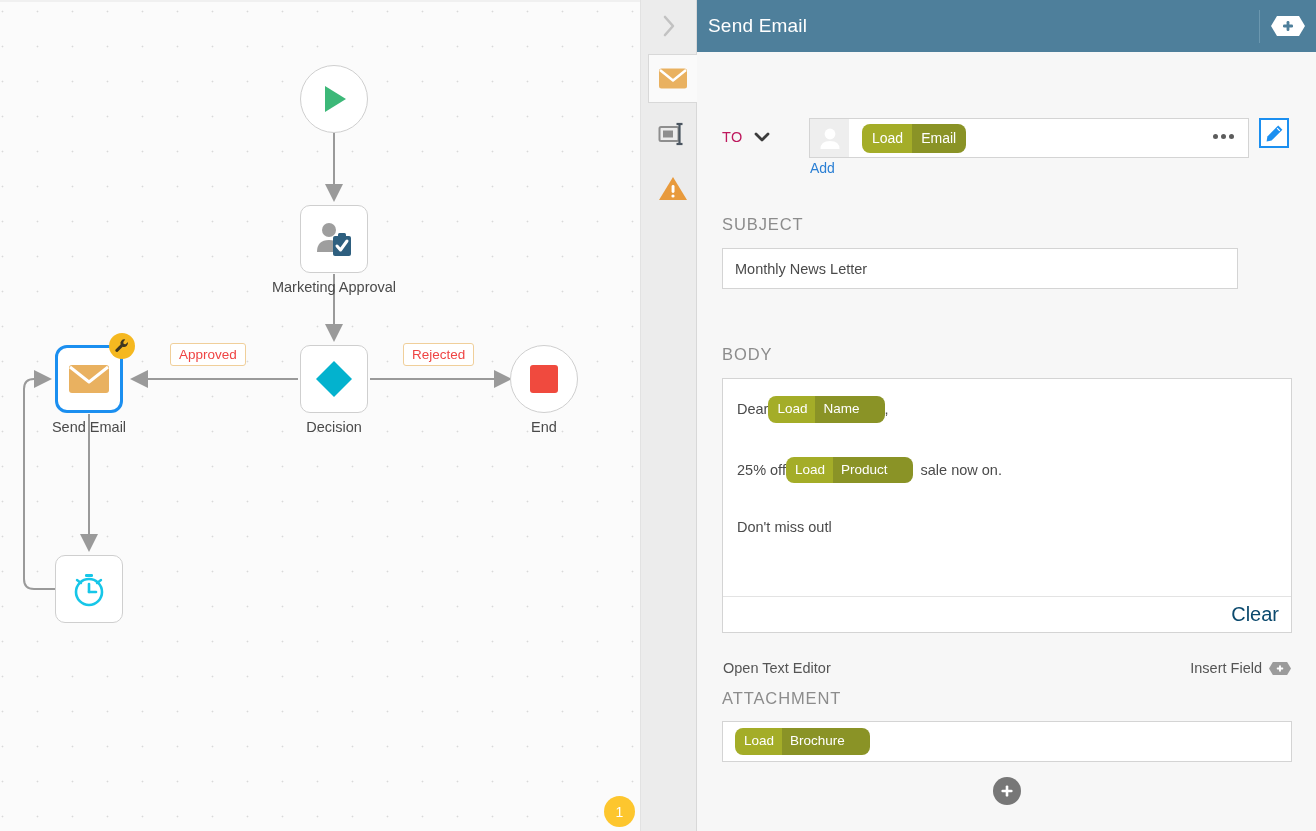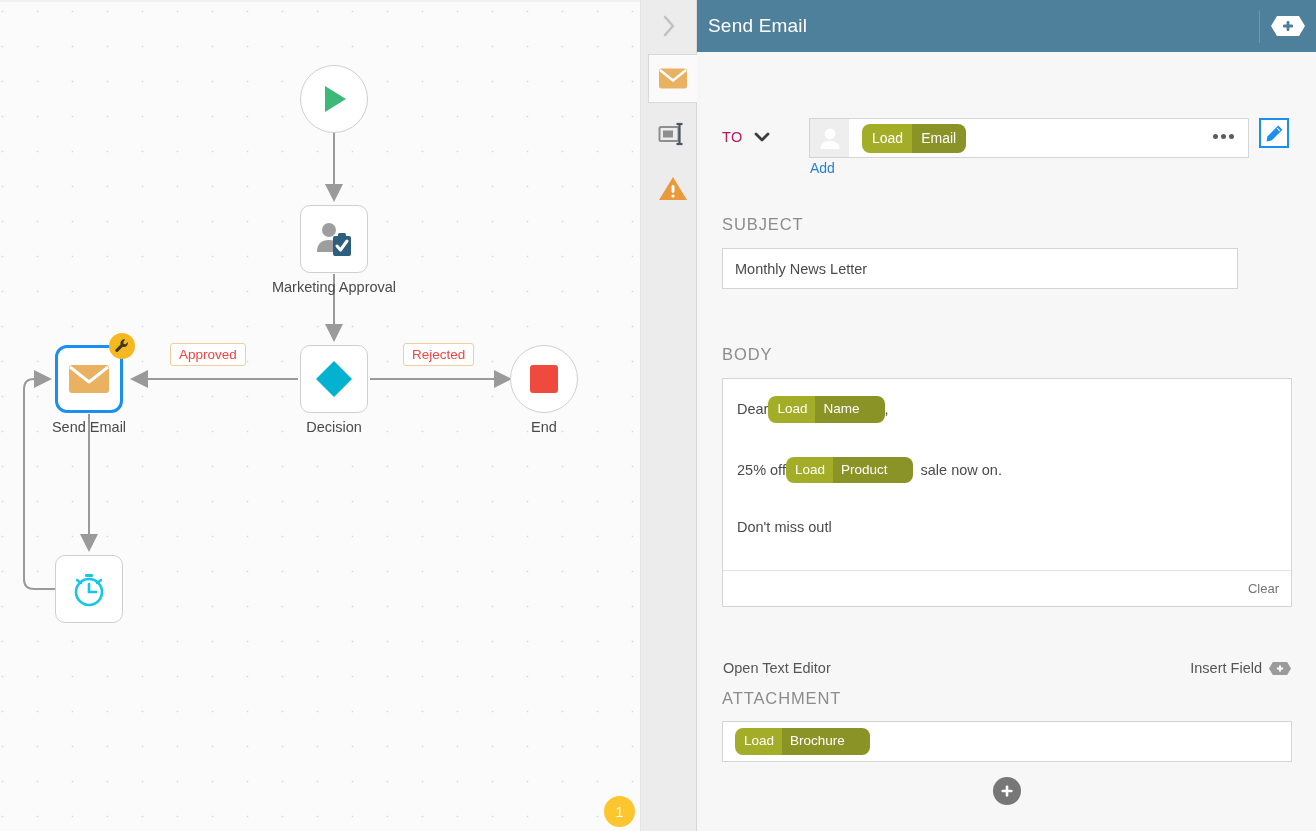--- a/index.html
+++ b/index.html
@@ -291,21 +291,21 @@
     font-size: 14.5px;
     color: #4a4a4a;
     padding: 0 12px;
     outline: none;
   }
 
   #body-box {
     position: absolute;
     left: 25px; top: 326px;
     width: 570px;
-    height: 229px;
+    height: 255px;
     background: #ffffff;
     border: 1px solid #d4d4d4;
     box-sizing: border-box;
   }
   #body-content {
     padding: 17px 14px 0 14px;
     font-size: 14.5px;
     color: #4a4a4a;
     line-height: 1.4;
   }
@@ -321,22 +321,22 @@
     left: 0; bottom: 0;
     width: 100%;
     height: 36px;
     border-top: 1px solid #e3e3e3;
     box-sizing: border-box;
     display: flex;
     align-items: center;
     justify-content: flex-end;
   }
   #clear-link {
-    font-size: 13px;
-    color: #737373;
+    font-size: 20px;
+    color: #0c4a6e;
     margin-right: 12px;
     cursor: pointer;
     margin-left: 34px;
   }
   #open-text-editor {
     position: absolute;
     left: 26px; top: 608px;
     font-size: 14.5px;
     color: #555;
     cursor: pointer;

